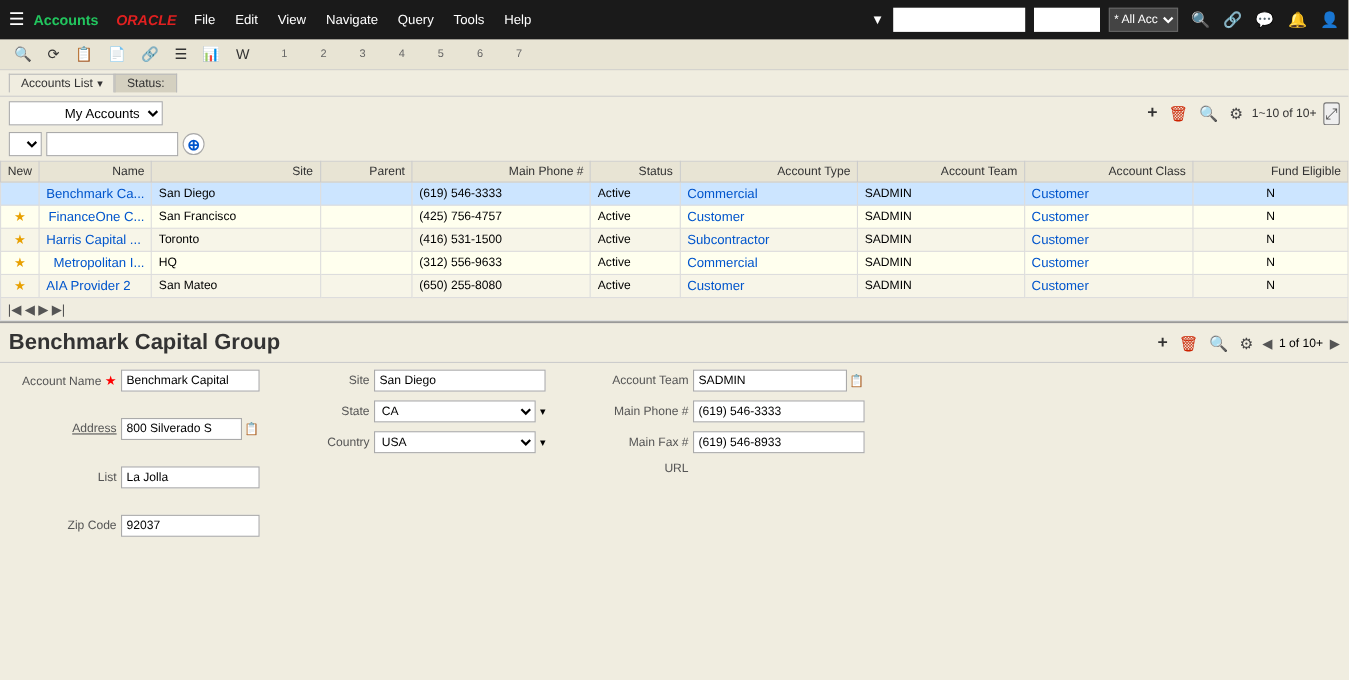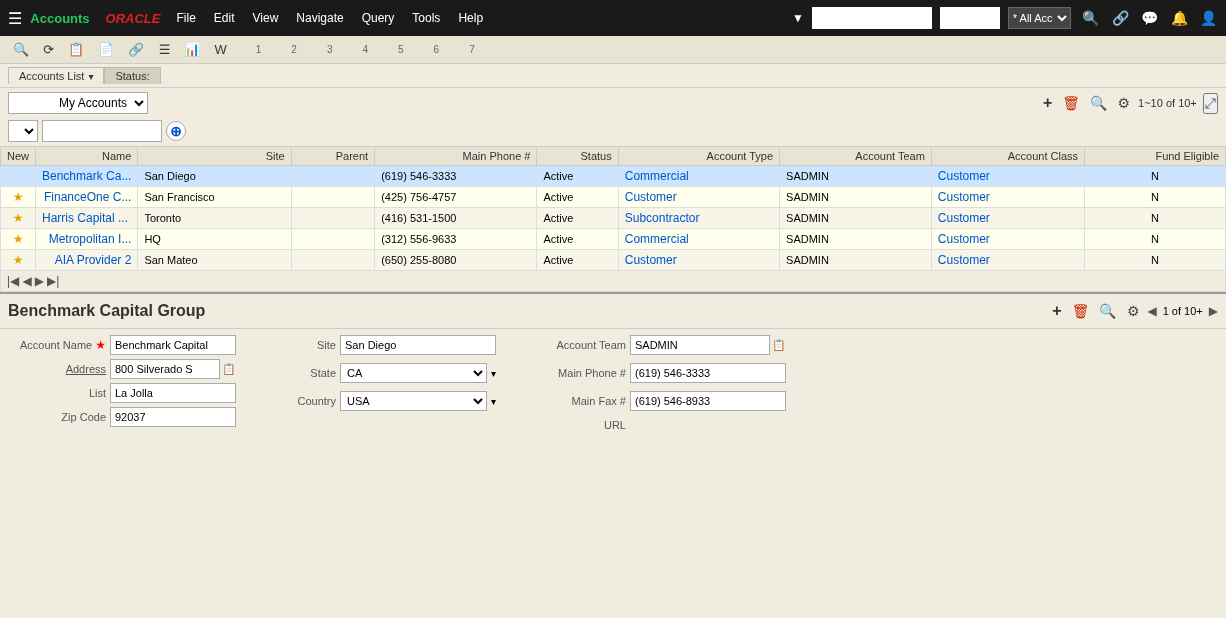--- a/index.html
+++ b/index.html
@@ -142,21 +142,21 @@
       overflow-y: auto;
     }
     .detail-header {
       display: flex;
       align-items: center;
       padding: 6px 8px;
       border-bottom: 1px solid #ccc;
       background: #f0ede0;
     }
     .detail-title {
-      font-size: 16px;
+      font-size: 20px;
       font-weight: bold;
       color: #333;
       flex: 1;
     }
     .detail-actions {
       display: flex;
       align-items: center;
       gap: 6px;
     }
     .form-row {
@@ -369,21 +369,21 @@
         <span class="link-text">Commercial</span>
       </td>
       <td>SADMIN</td>
       <td style="color:#0055cc;"><span class="link-text">Customer</span></td>
       <td style="text-align:center;">N</td>
     </tr>
             <tr class="odd">
       <td style="text-align:center;width:16px;">
         <span style="color:#e8a000;">★</span>
       </td>
-      <td style="text-align:right;">
+      <td style="">
         <a class="link-text">AIA Provider 2</a>
       </td>
       <td>San Mateo</td>
       <td></td>
       <td>(650) 255-8080</td>
       <td>Active</td>
       <td style="color:#0055cc;">
         <span class="link-text">Customer</span>
       </td>
       <td>SADMIN</td>
@@ -412,21 +412,21 @@
         <button class="action-btn search">🔍</button>
         <button class="action-btn settings">⚙</button>
         <button class="pagination-btn">◀</button>
         <span style="font-size:11px;">1 of 10+</span>
         <button class="pagination-btn">▶</button>
       </div>
     </div>
 
     <div style="padding:6px 16px;display:flex;gap:40px;">
 
-      <div style="display:flex;flex-direction:column;gap:0;min-width:220px;">
+      <div style="display:flex;flex-direction:column;gap:20px;min-width:220px;">
         <div class="form-row">
           <span class="form-label" style="min-width:90px;">Account Name <span style="color:red;">★</span></span>
           <input class="form-input" type="text" style="width: 120px;" value="Benchmark Capital">
         </div>
         <div class="form-row">
           <span class="form-label" style="min-width:90px;text-decoration:underline;">Address</span>
           <div class="form-input-with-icon">
             <input class="form-input" type="text" style="width: 110px;" value="800 Silverado S">
             <span style="font-size:11px;cursor:pointer;">📋</span>
           </div>

